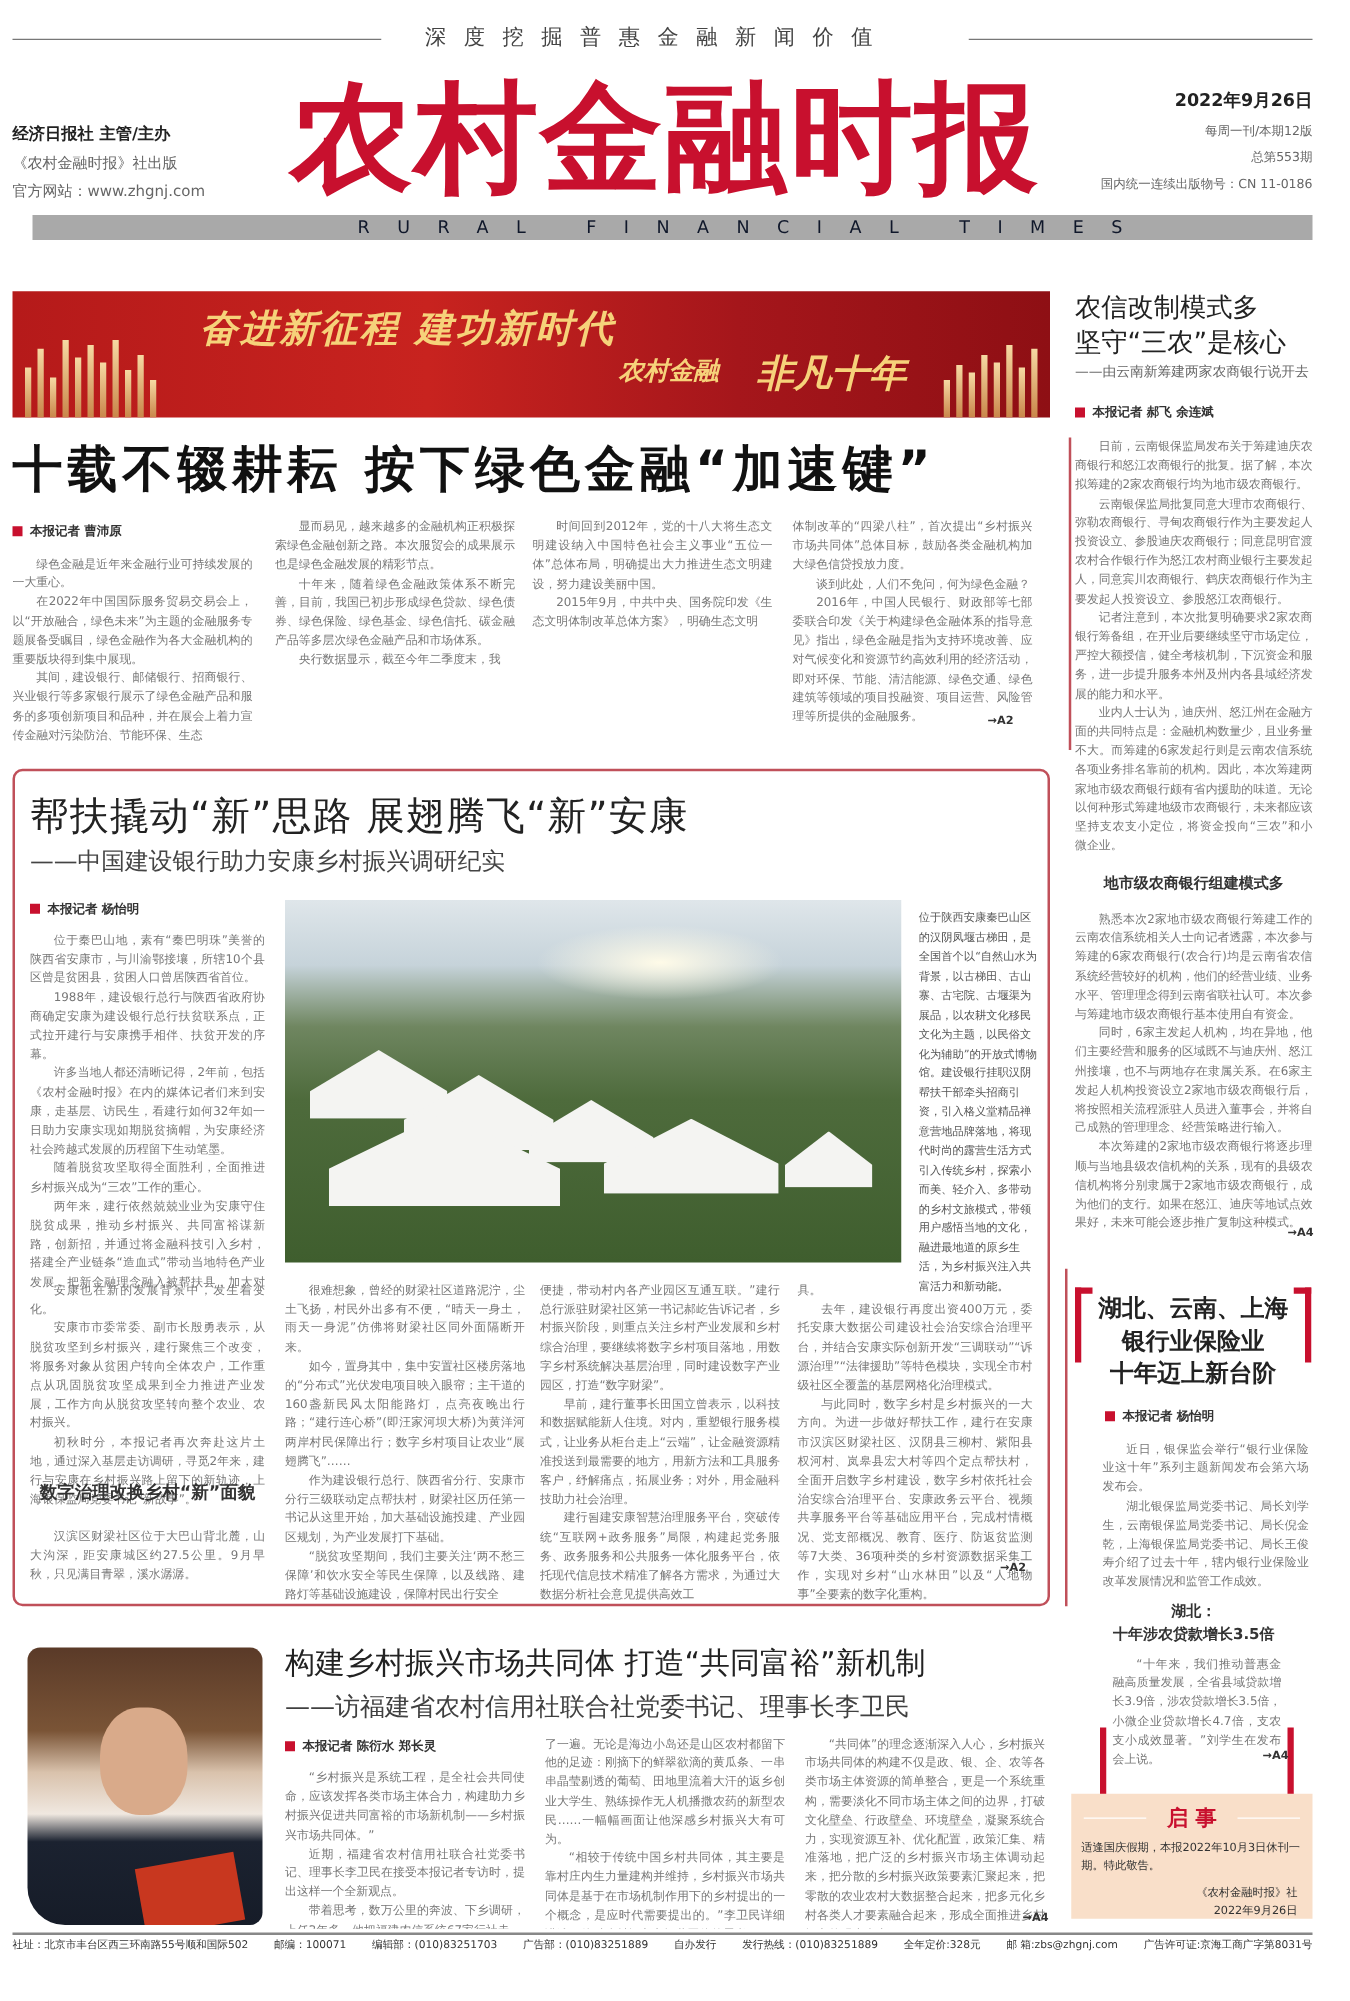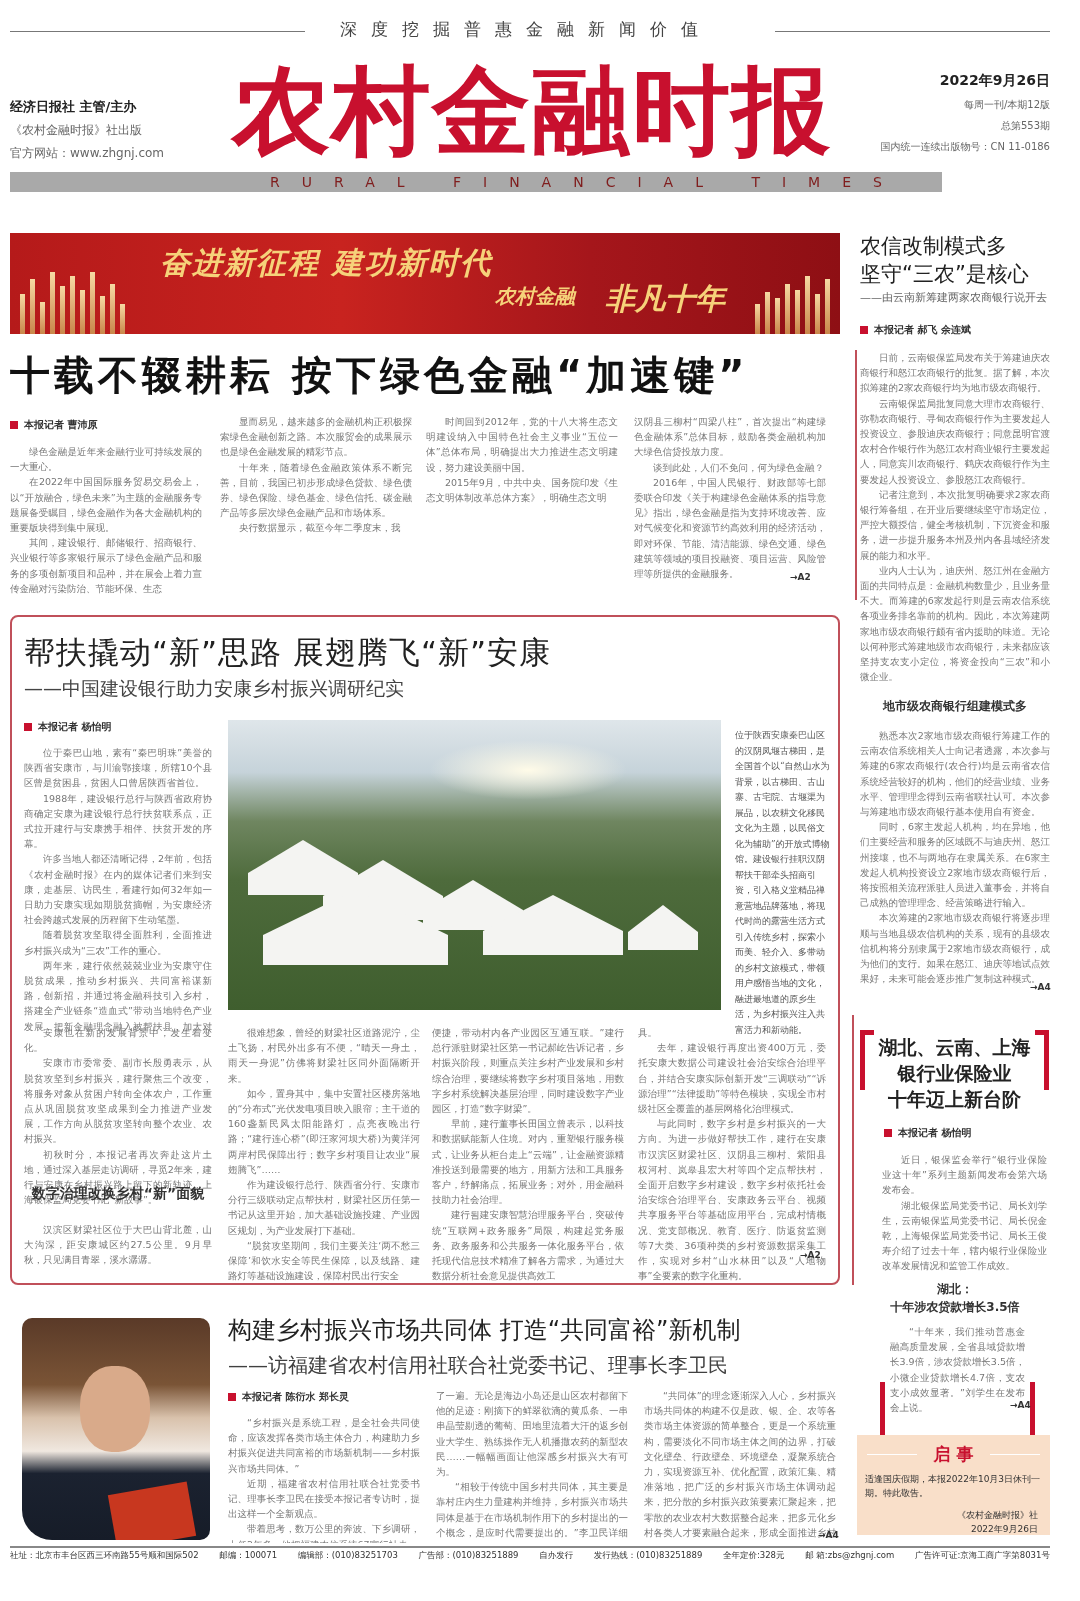--- a/index.html
+++ b/index.html
@@ -8,21 +8,21 @@
 .slogan{left:0;top:18px;width:1080px;height:28px}
 .slogan .line{position:absolute;top:13px;height:1px;background:#777}
 .slogan .txt{position:absolute;left:340px;top:0;font-size:17px;letter-spacing:14px;color:#444;font-family:"DejaVu Serif",serif}
 .publisher{left:10px;top:98px}
 .publisher .l1{font-size:13px;font-weight:bold;color:#222;margin-bottom:6px}
 .publisher .l2,.publisher .l3{font-size:12px;color:#666;margin-bottom:6px}
 .masthead{left:232px;top:56px;font-size:98px;font-weight:bold;color:#c8102e;letter-spacing:2px;line-height:110px;font-family:"DejaVu Serif",serif;transform:scaleY(0.98)}
 .dateinfo{right:30px;top:72px;text-align:right}
 .dateinfo .d{font-size:14px;color:#222;margin-bottom:8px;font-weight:bold}
 .dateinfo .s{font-size:10px;color:#666;margin-bottom:7px}
-.eng-bar{left:10px;top:172px;width:932px;height:20px;background:#a9a9a9;color:#7f1d1d;font-size:14px;letter-spacing:22px;padding-left:260px;line-height:20px}
+.eng-bar{left:26px;top:172px;width:1024px;height:20px;background:#a9a9a9;color:#0f172a;font-size:14px;letter-spacing:22px;padding-left:260px;line-height:20px}
 .banner{left:10px;top:233px;width:830px;height:101px;background:linear-gradient(90deg,#b51a1a 0%,#c8231f 40%,#a5161b 70%,#8e0f14 100%);overflow:hidden}
 .banner .bars{position:absolute;bottom:0;display:flex;align-items:flex-end;gap:5px}
 .banner .bars span{display:block;width:5px;background:linear-gradient(#f6d9a3,#c9864a)}
 .banner .t1{position:absolute;left:150px;top:10px;font-size:30px;font-weight:bold;color:#f6d27a;font-style:italic;letter-spacing:2px}
 .banner .t2{position:absolute;left:485px;top:50px;font-size:20px;font-weight:bold;color:#f6d27a;font-style:italic}
 .banner .t3{position:absolute;left:595px;top:46px;font-size:30px;font-weight:bold;color:#f6d27a;font-style:italic}
 .headline1{left:10px;top:348px;font-size:40px;font-weight:bold;color:#111;letter-spacing:4px}
 .byline{font-size:10px;font-weight:bold;color:#333;display:flex;align-items:center;gap:6px}
 .byline .sq{width:8px;height:8px;background:#c8102e;display:inline-block}
 .body-txt{font-size:9.5px;line-height:15.2px;color:#777;text-align:justify}
@@ -124,21 +124,21 @@
 <div class="col body-txt" style="left:220px;top:414px;width:192px">
   <p>显而易见，越来越多的金融机构正积极探索绿色金融创新之路。本次服贸会的成果展示也是绿色金融发展的精彩节点。</p>
   <p>十年来，随着绿色金融政策体系不断完善，目前，我国已初步形成绿色贷款、绿色债券、绿色保险、绿色基金、绿色信托、碳金融产品等多层次绿色金融产品和市场体系。</p>
   <p>央行数据显示，截至今年二季度末，我</p>
 </div>
 <div class="col body-txt" style="left:426px;top:414px;width:192px">
   <p>时间回到2012年，党的十八大将生态文明建设纳入中国特色社会主义事业“五位一体”总体布局，明确提出大力推进生态文明建设，努力建设美丽中国。</p>
   <p>2015年9月，中共中央、国务院印发《生态文明体制改革总体方案》，明确生态文明</p>
 </div>
 <div class="col body-txt" style="left:634px;top:414px;width:192px">
-  <p style="text-indent:0">汉阴县三柳村“四梁八柱”，首次提出“构建绿色金融体系”总体目标，鼓励各类金融机构加大绿色信贷投放力度。</p>
+  <p style="text-indent:0">体制改革的“四梁八柱”，首次提出“乡村振兴市场共同体”总体目标，鼓励各类金融机构加大绿色信贷投放力度。</p>
   <p>谈到此处，人们不免问，何为绿色金融？</p>
   <p>2016年，中国人民银行、财政部等七部委联合印发《关于构建绿色金融体系的指导意见》指出，绿色金融是指为支持环境改善、应对气候变化和资源节约高效利用的经济活动，即对环保、节能、清洁能源、绿色交通、绿色建筑等领域的项目投融资、项目运营、风险管理等所提供的金融服务。</p>
 </div>
 <div class="abs jump" style="left:790px;top:572px">→A2</div>
 
 <div class="abs feature-box"></div>
 <div class="abs feature-title">帮扶撬动“新”思路  展翅腾飞“新”安康</div>
 <div class="abs feature-sub">——中国建设银行助力安康乡村振兴调研纪实</div>
 <div class="abs byline" style="left:24px;top:720px">
   <span class="sq"></span>

